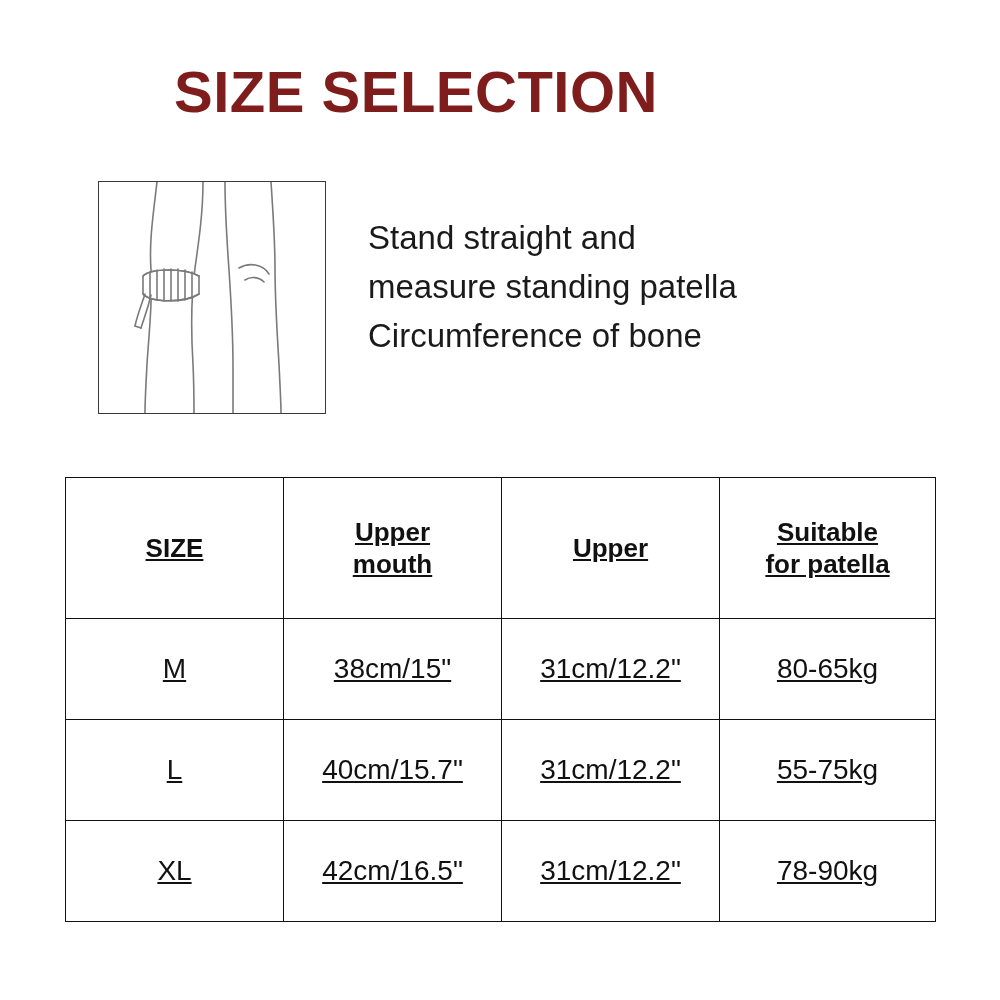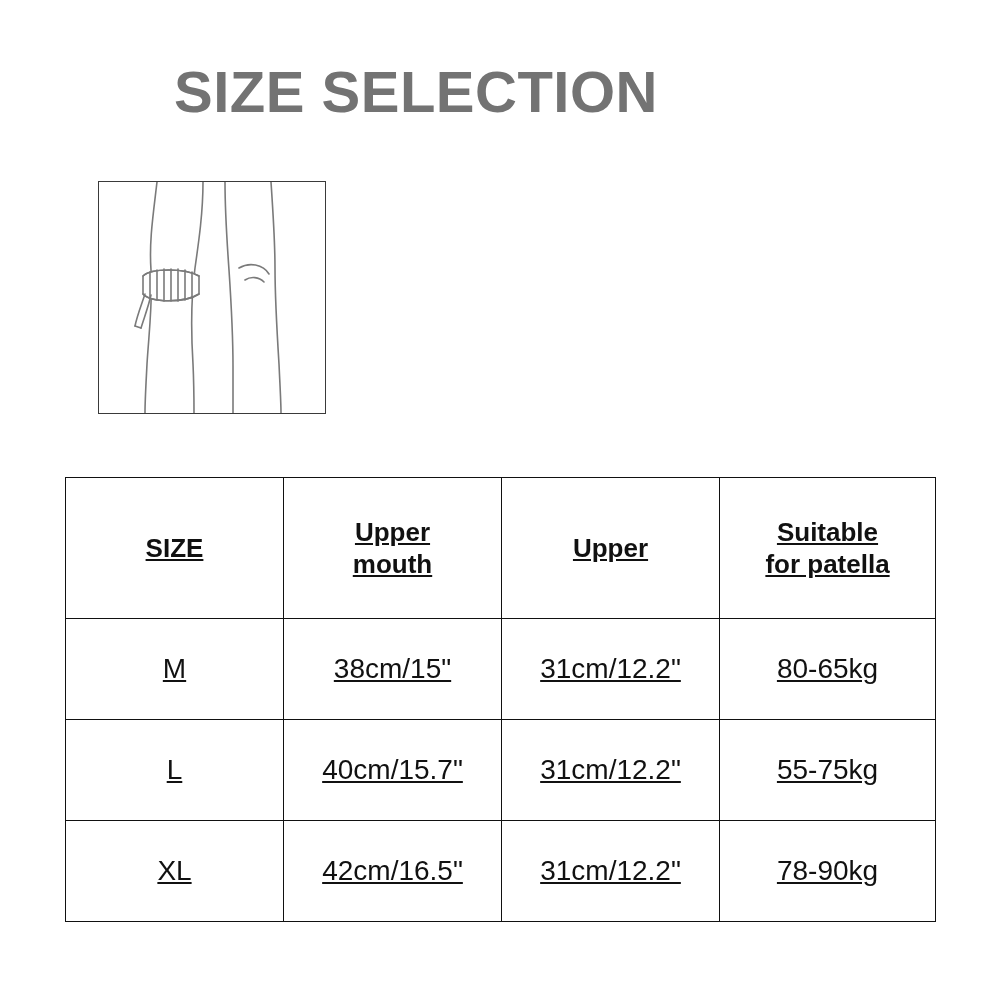--- a/index.html
+++ b/index.html
@@ -27,21 +27,21 @@
   .title {
     position: absolute;
     top: 62px;
     left: 0;
     width: 832px;
     text-align: center;
     font-size: 58px;
     font-weight: 800;
     letter-spacing: 0.5px;
     line-height: 1.05;
-    color: #737373;
+    color: #7f1d1d;
   }
 
   
   .info-row {
     position: absolute;
     top: 181px;
     left: 98px;
     width: 830px;
     height: 235px;
   }
@@ -146,20 +146,25 @@
           <path d="M86 88 L86 118"></path>
           <path d="M93 90 L93 116"></path>
 
           <path d="M46 112 C42 124, 38 134, 36 144"></path>
           <path d="M52 113 C49 126, 45 136, 42 146"></path>
           <path d="M36 144 L42 146"></path>
         </g>
       </svg>
     </div>
 
+    <div class="instructions">
+      <div>Stand straight and</div>
+      <div>measure standing patella</div>
+      <div>Circumference of bone</div>
+    </div>
 
   </div>
 
   <table class="size-table">
     <colgroup>
       <col class="col-size">
       <col class="col-upper">
       <col class="col-length">
       <col class="col-weight">
     </colgroup>

